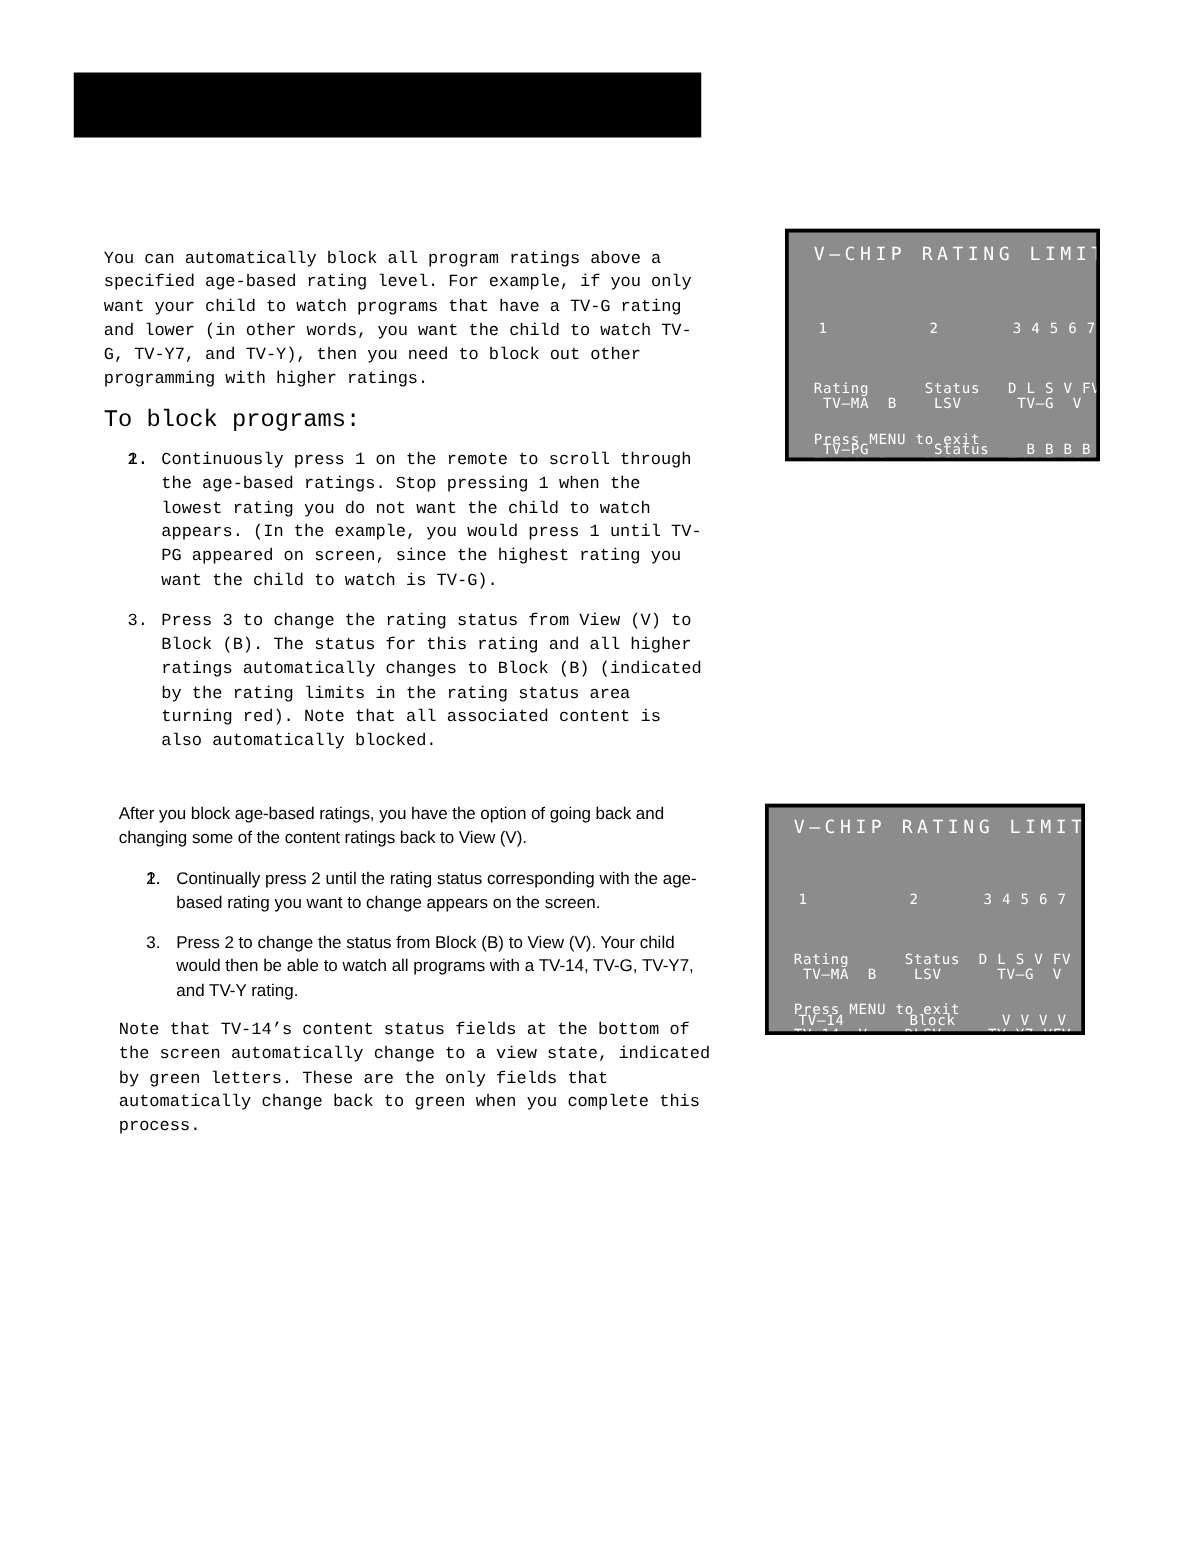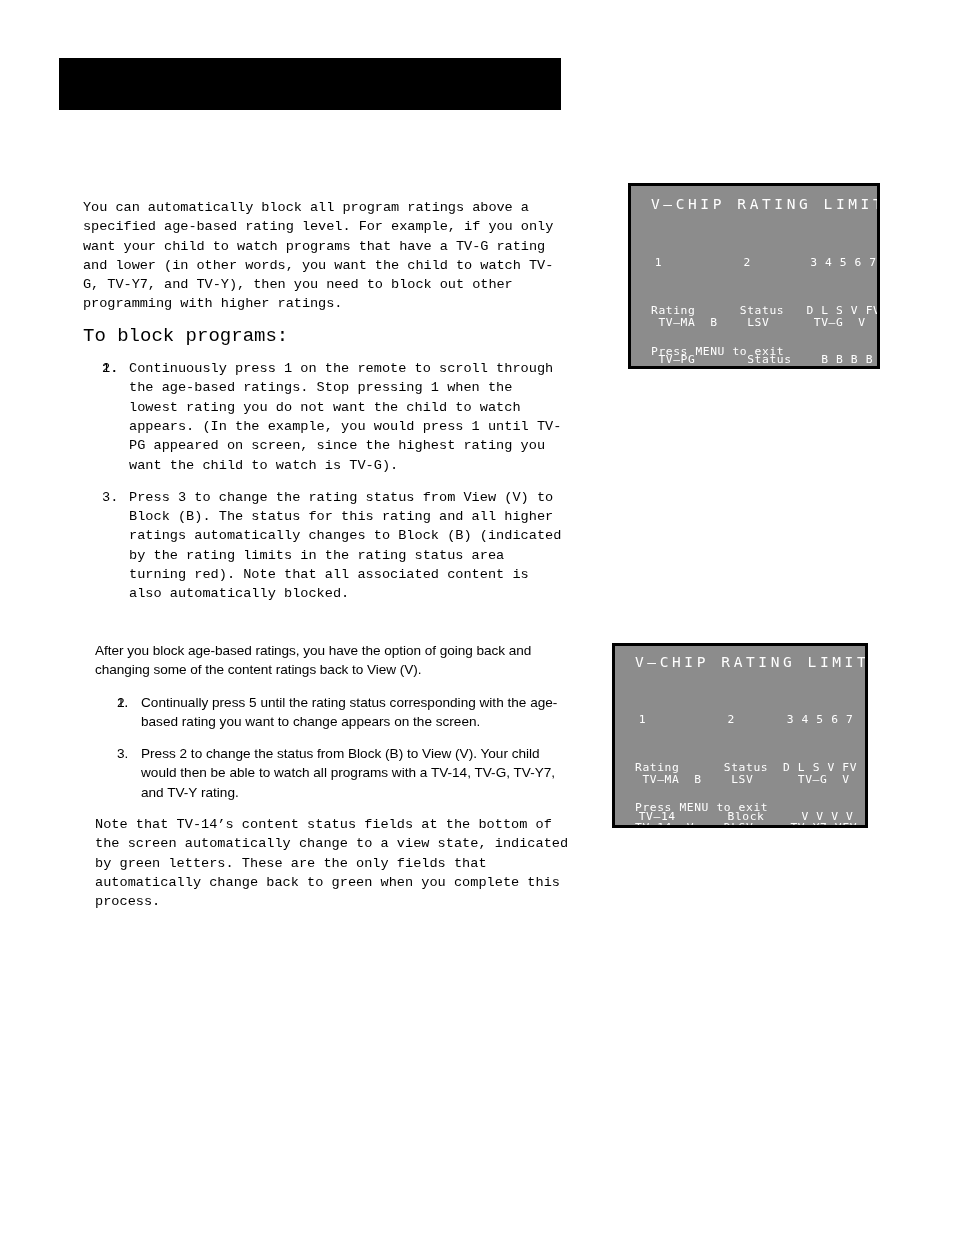--- a/index.html
+++ b/index.html
@@ -170,21 +170,21 @@
 <div class="text-column-2">
 
   <p class="para">After you block age-based ratings, you have the option of going back and changing some of the content ratings back to View (V).</p>
 
   <ol class="steps">
     <li>
       <span class="num">1.</span>
     </li>
     <li>
       <span class="num">2.</span>
-      <span class="txt">Continually press 5 until the rating status corresponding with the age-based rating you want to change appears on the screen.</span>
+      <span class="txt">Continually press 2 until the rating status corresponding with the age-based rating you want to change appears on the screen.</span>
     </li>
     <li>
       <span class="num">3.</span>
       <span class="txt">Press 2 to change the status from Block (B) to View (V). Your child would then be able to watch all programs with a TV-14, TV-G, TV-Y7, and TV-Y rating.</span>
     </li>
   </ol>
 
   <p class="note-para">Note that TV-14’s content status fields at the bottom of the screen automatically change to a view state, indicated by green letters. These are the only fields that automatically change back to green when you complete this process.</p>
 </div>
 

